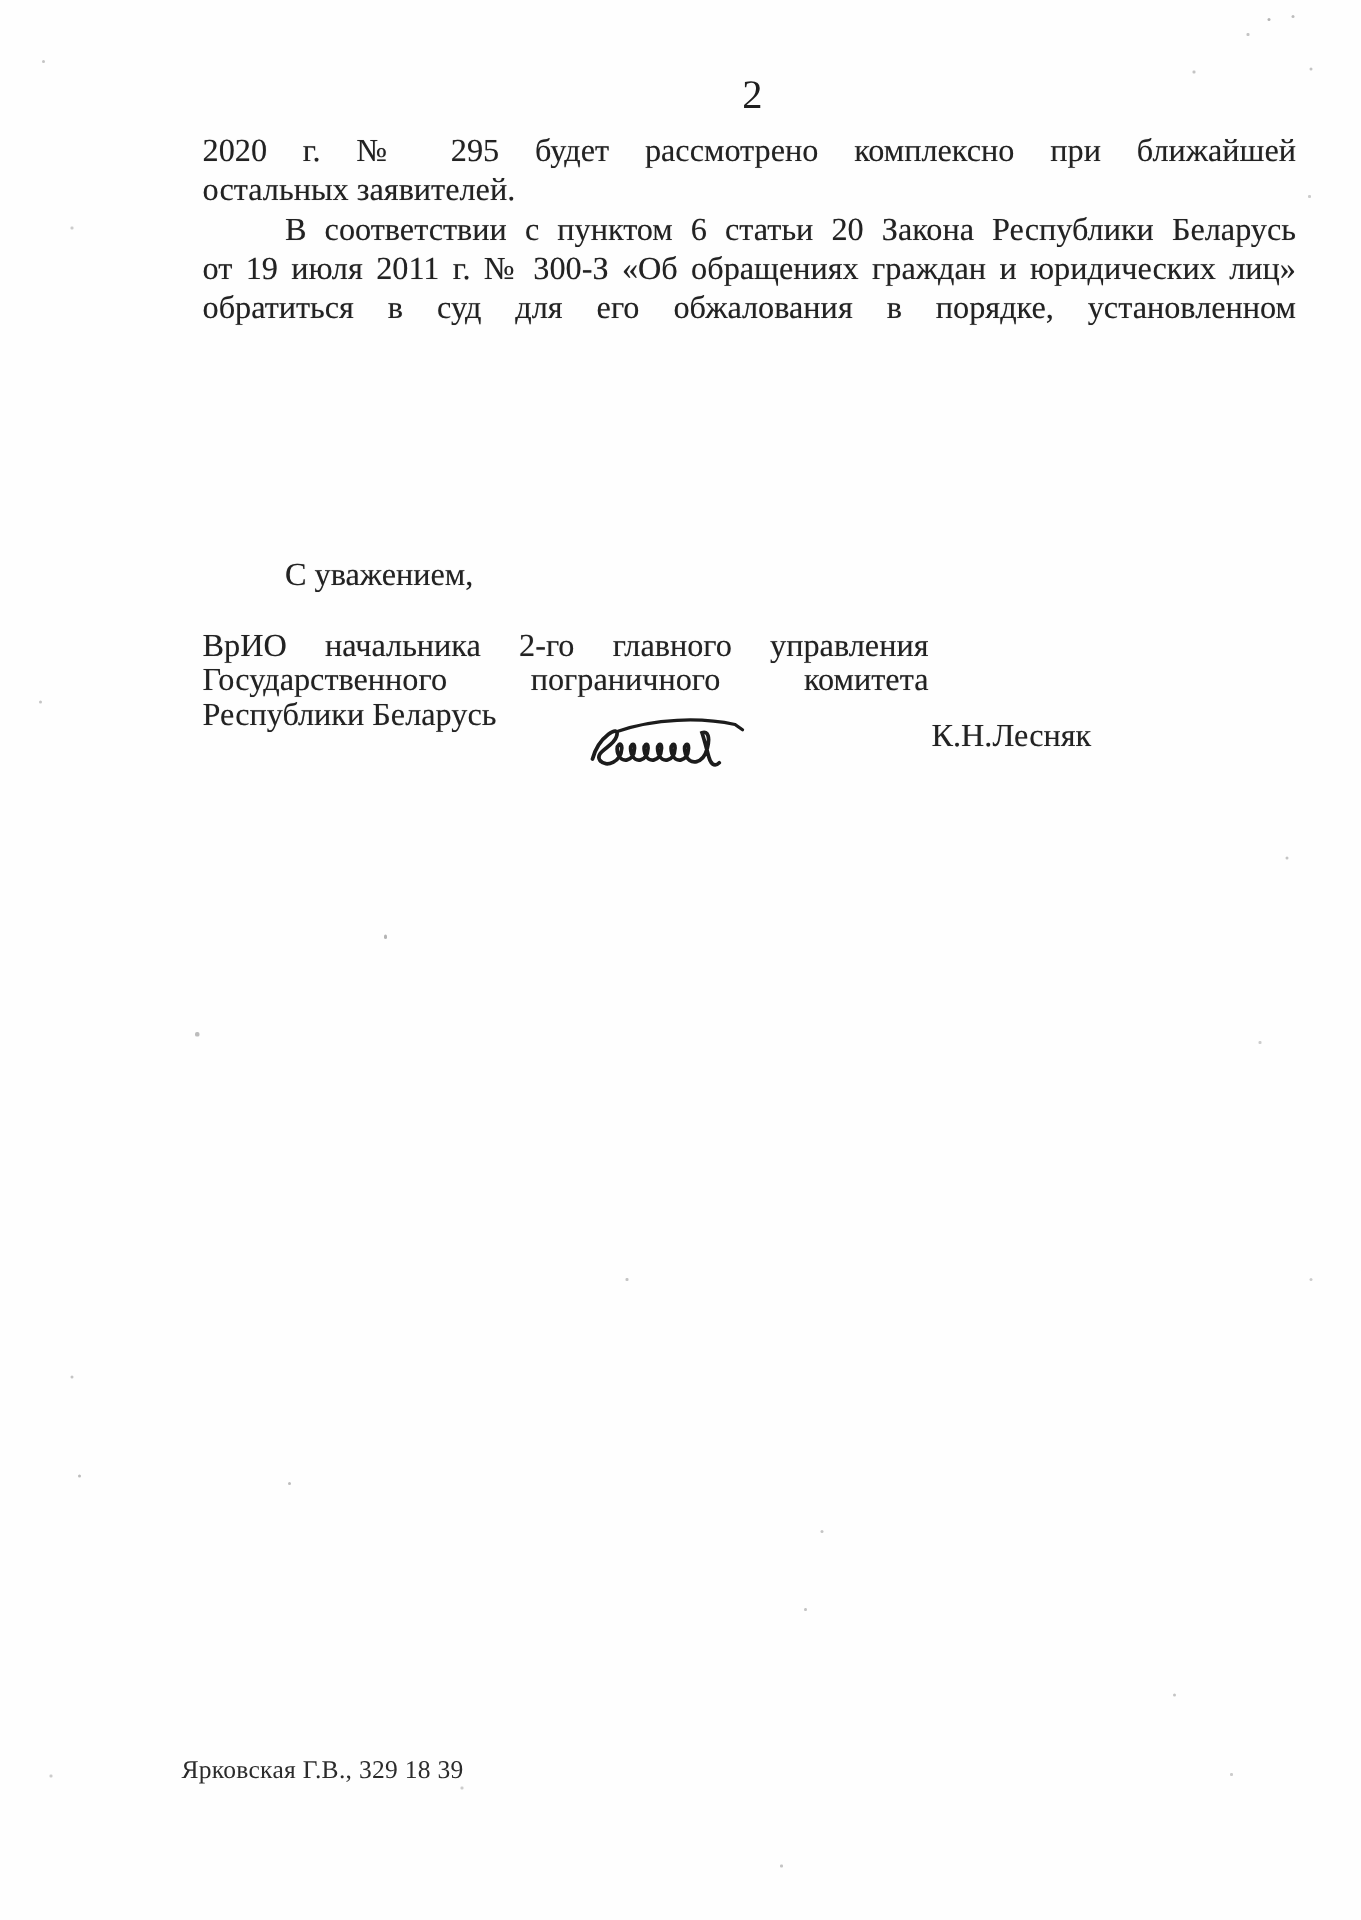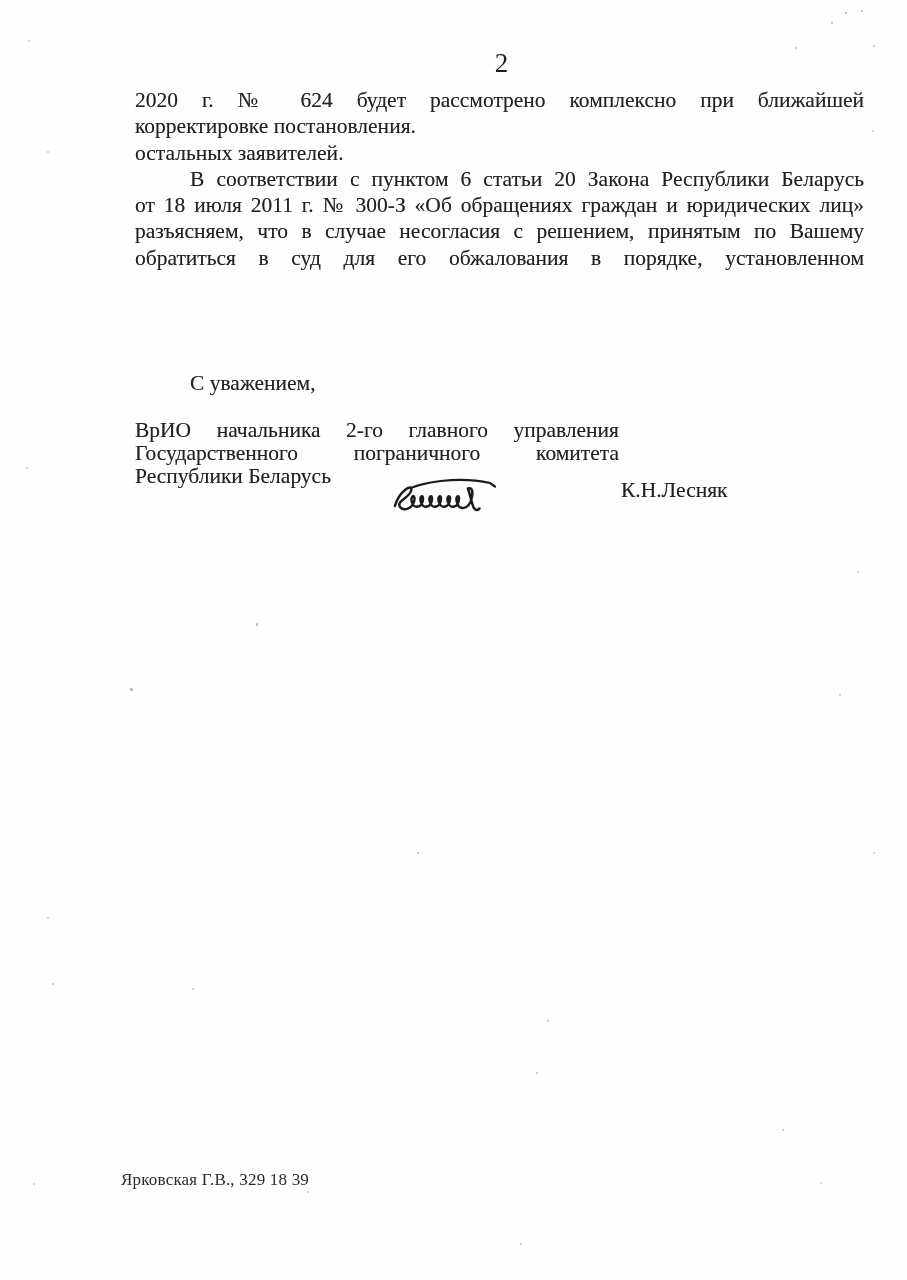--- a/index.html
+++ b/index.html
@@ -94,26 +94,24 @@
   }
 </style>
 </head>
 <body>
 
 <div class="page">
 
   <div class="page-number">2</div>
 
   <div class="body-text">
-    <p class="line">2020 г. № 624 будет рассмотрено комплексно при ближайшей</p>
-    <p class="line end">корректировке постановления.</p>
+    <p class="line">2020 г. № 295 будет рассмотрено комплексно при ближайшей</p>
     <p class="line end">остальных заявителей.</p>
     <p class="line indent">В соответствии с пунктом 6 статьи 20 Закона Республики Беларусь</p>
-    <p class="line">от 18 июля 2011 г. № 300-З «Об обращениях граждан и юридических лиц»</p>
-    <p class="line">разъясняем, что в случае несогласия с решением, принятым по Вашему</p>
+    <p class="line">от 19 июля 2011 г. № 300-З «Об обращениях граждан и юридических лиц»</p>
     <p class="line">обратиться в суд для его обжалования в порядке, установленном</p>
   </div>
 
   <div class="closing">С уважением,</div>
 
   <div class="sig-block">
     <p class="line">ВрИО начальника 2-го главного управления</p>
     <p class="line">Государственного пограничного комитета</p>
     <p class="line end">Республики Беларусь</p>
   </div>

